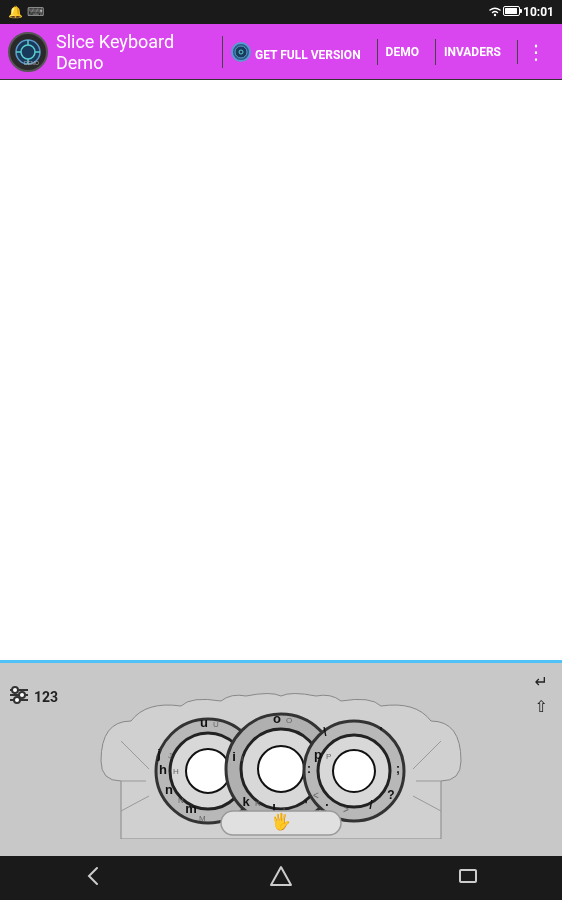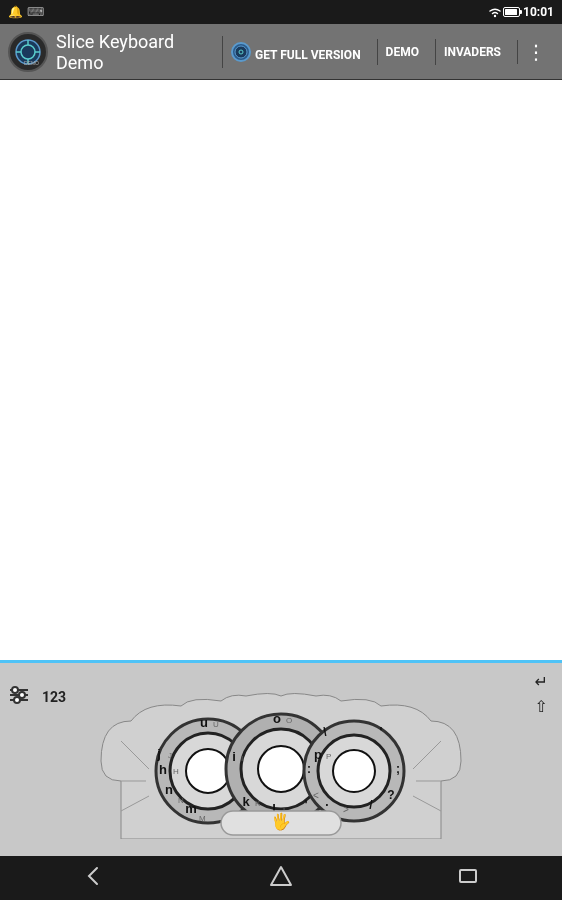--- a/index.html
+++ b/index.html
@@ -22,33 +22,33 @@
       justify-content: space-between;
       padding: 0 8px;
     }
     .status-left {
       display: flex;
       align-items: center;
       gap: 4px;
     }
     .status-right {
       display: flex;
-      align-items: center;
+      align-items: flex-start;
     }
     .status-time {
       color: #fff;
       font-size: 12px;
       font-weight: bold;
     }
 
     
     #app-bar {
       width: 562px;
       height: 56px;
-      background: #737373;
+      background: #d946ef;
       display: flex;
       align-items: center;
       padding: 0 8px;
       gap: 8px;
       border-bottom: 1px solid #333;
     }
     .app-icon {
       width: 40px;
       height: 40px;
       border-radius: 50%;
@@ -133,21 +133,20 @@
       height: 36px;
       display: flex;
       align-items: center;
       justify-content: space-between;
       padding: 4px 8px;
     }
 
     .ctrl-left {
       display: flex;
       align-items: center;
-      gap: 8px;
       margin-top: 31px;
     }
     .settings-icon-btn {
       color: #333;
       font-size: 18px;
       cursor: pointer;
     }
     .num-btn {
       color: #222;
       font-size: 14px;

